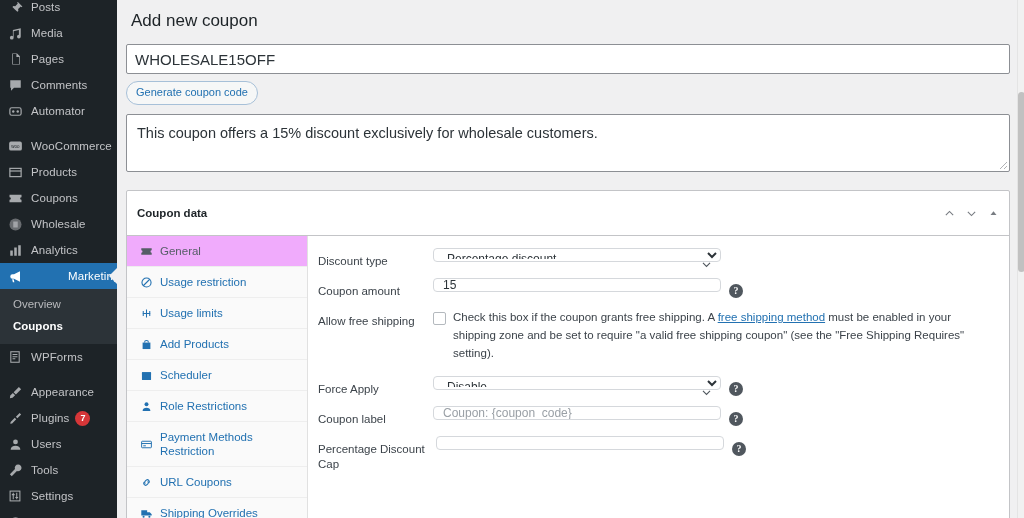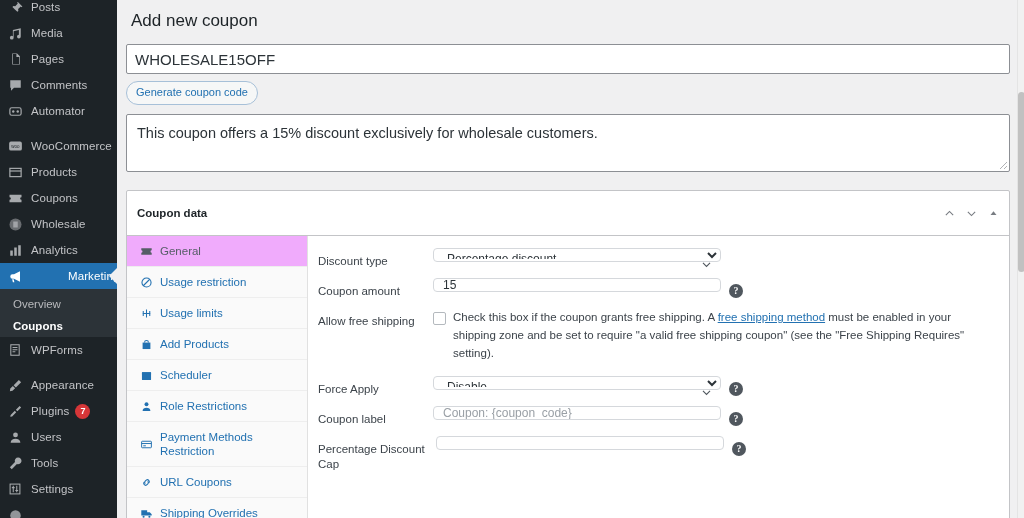--- a/index.html
+++ b/index.html
@@ -53,21 +53,21 @@
   .menu-item.current::after {
     content: "";
     position: absolute;
     right: 0; top: 50%;
     margin-top: -8px;
     border-style: solid;
     border-width: 8px 8px 8px 0;
     border-color: transparent #f0f0f1 transparent transparent;
   }
 
-  .submenu-wrap { background: #2c3338; padding: 4px 0 0 0; }
+  .submenu-wrap { background: #2c3338; padding: 4px 0 7px 0; }
   .submenu-item {
     font-size: 11.5px;
     color: #b9babd;
     padding: 3px 0 3px 13px;
     line-height: 16px;
     white-space: nowrap;
   }
   .submenu-item.current { color: #fff; font-weight: bold; }
 
   .badge {

